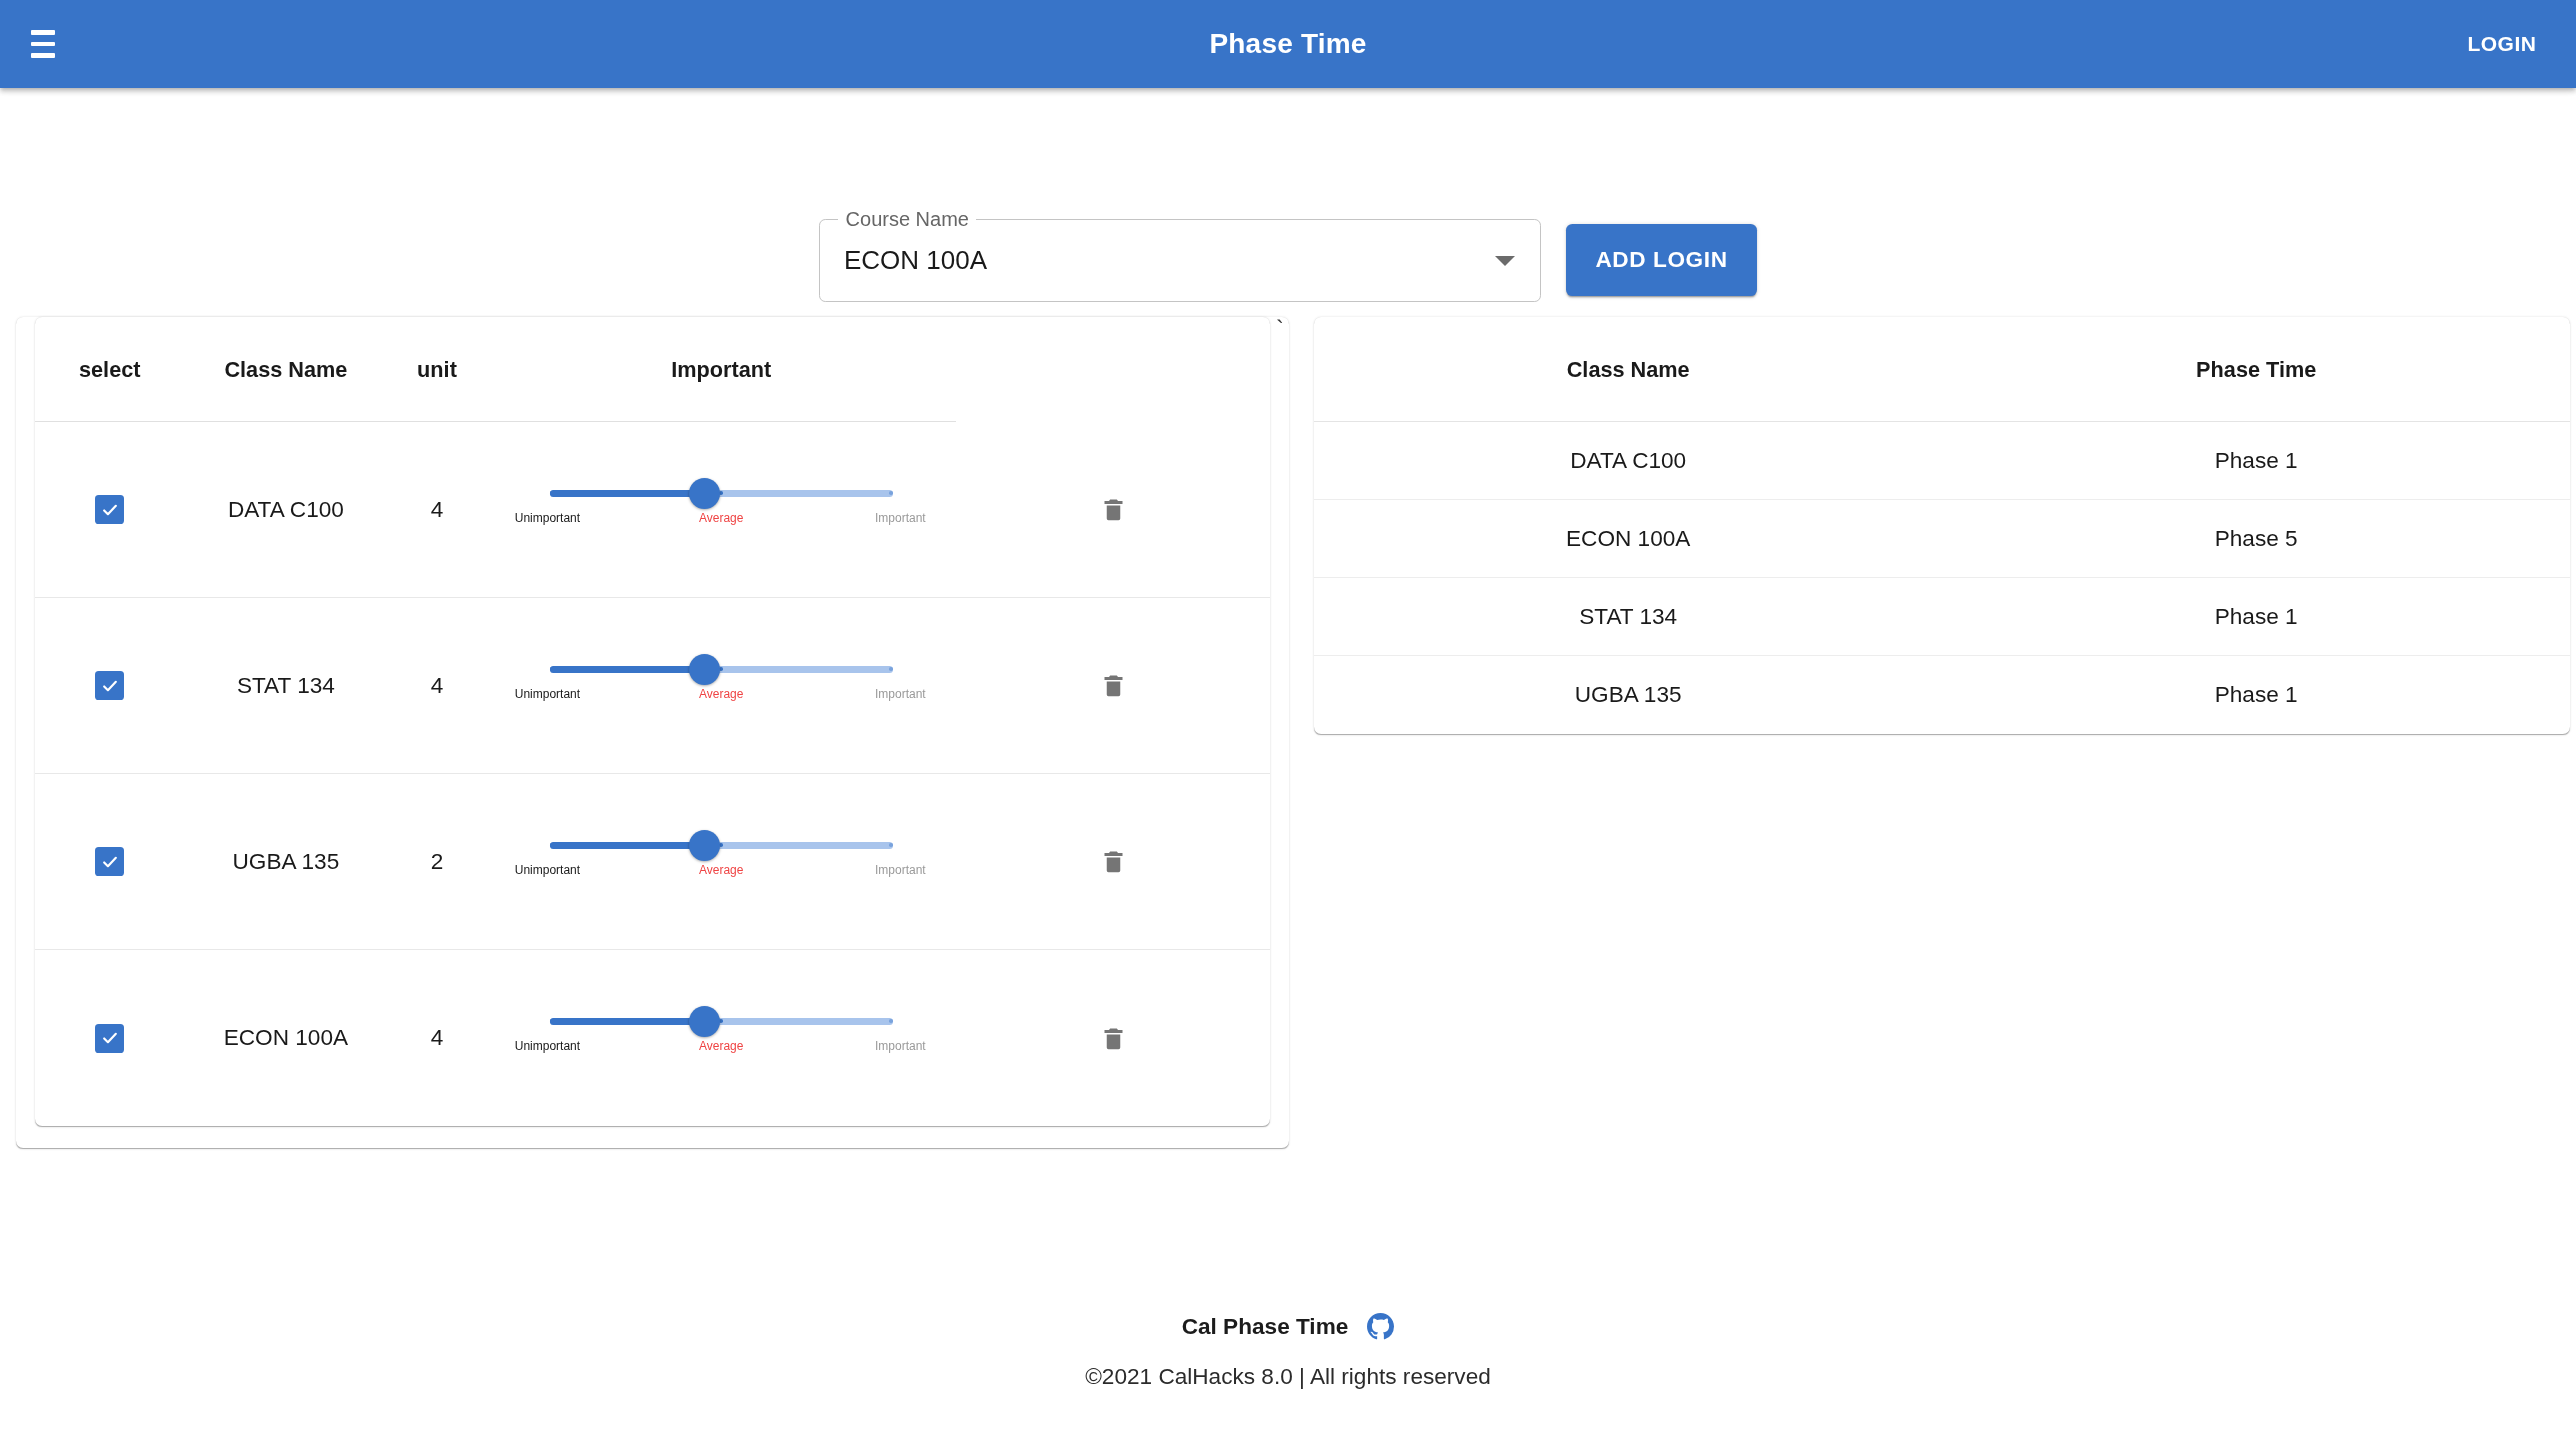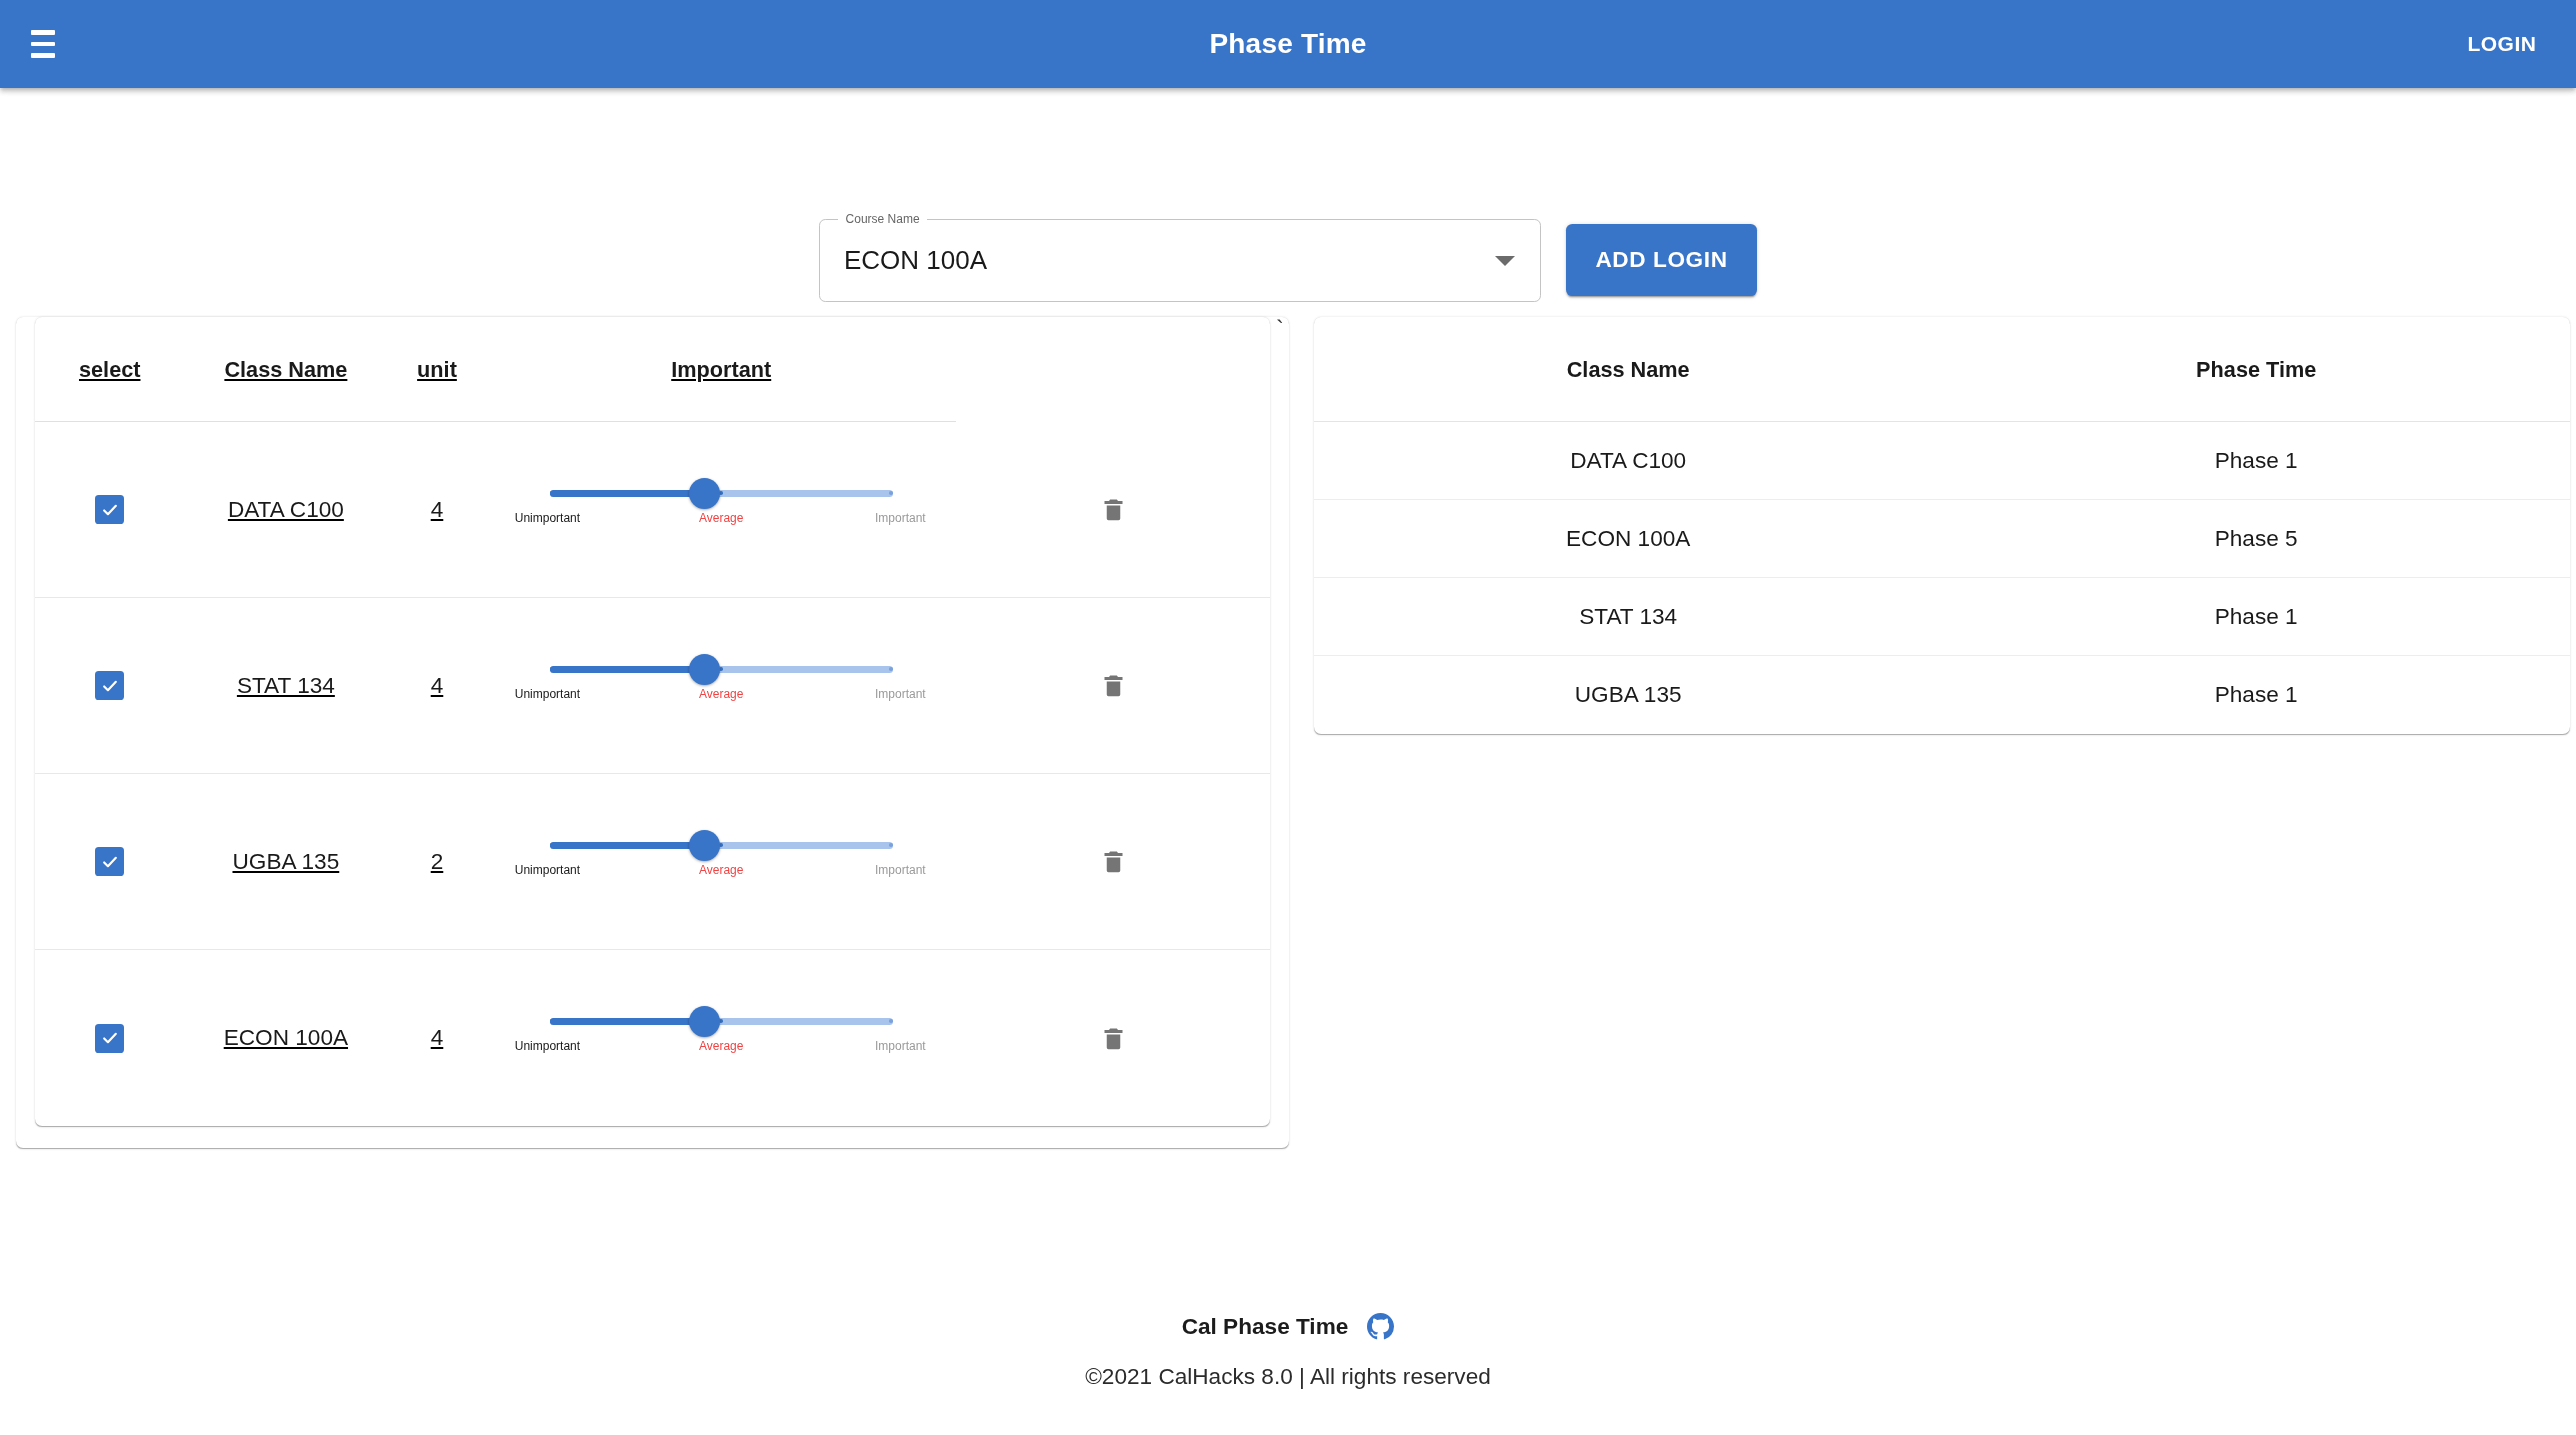--- a/index.html
+++ b/index.html
@@ -51,21 +51,21 @@
     width: 722px; height: 83px;
     border: 1.4px solid #c4c4c4; border-radius: 6.3px;
     background: #fff;
     display: flex; align-items: center;
     padding: 0 23.5px;
     cursor: pointer;
   }
   .select-legend {
     position: absolute; top: -11.7px; left: 18px;
     background: #fff; padding: 0 7.2px;
-    font-size: 12px; color: #666666;
+    font-size: 20px; color: #666666;
     line-height: 23.5px;
   }
   .select-value { font-size: 26px; color: #1a1a1a; }
   .select-arrow {
     position: absolute; right: 25px; top: 50%; transform: translateY(-50%);
     width: 0; height: 0;
     border-left: 10px solid transparent;
     border-right: 10px solid transparent;
     border-top: 10px solid #6b6b6b;
   }
@@ -83,21 +83,20 @@
 
   
   .panels { display: flex; align-items: flex-start; margin-top: 15.3px; }
   .left-wrap {
     width: 1273px;
     margin-left: 16.2px;
     background: #fff;
     border-radius: 7.2px;
     box-shadow: 0 1.8px 0.9px -0.9px rgba(0,0,0,.18), 0 0.9px 0.9px 0 rgba(0,0,0,.12), 0 0.9px 2.7px 0 rgba(0,0,0,.10);
     padding-bottom: 22.6px;
-    text-decoration: underline;
   }
   .paper {
     background: #fff;
     border-radius: 7.2px;
     box-shadow: 0 1.8px 0.9px -0.9px rgba(0,0,0,.18), 0 0.9px 0.9px 0 rgba(0,0,0,.12), 0 0.9px 2.7px 0 rgba(0,0,0,.10);
   }
   .left-table { width: 1235px; margin: 0 auto; }
 
   .stray-tick {
     position: absolute; left: 1276px; top: 318px;

